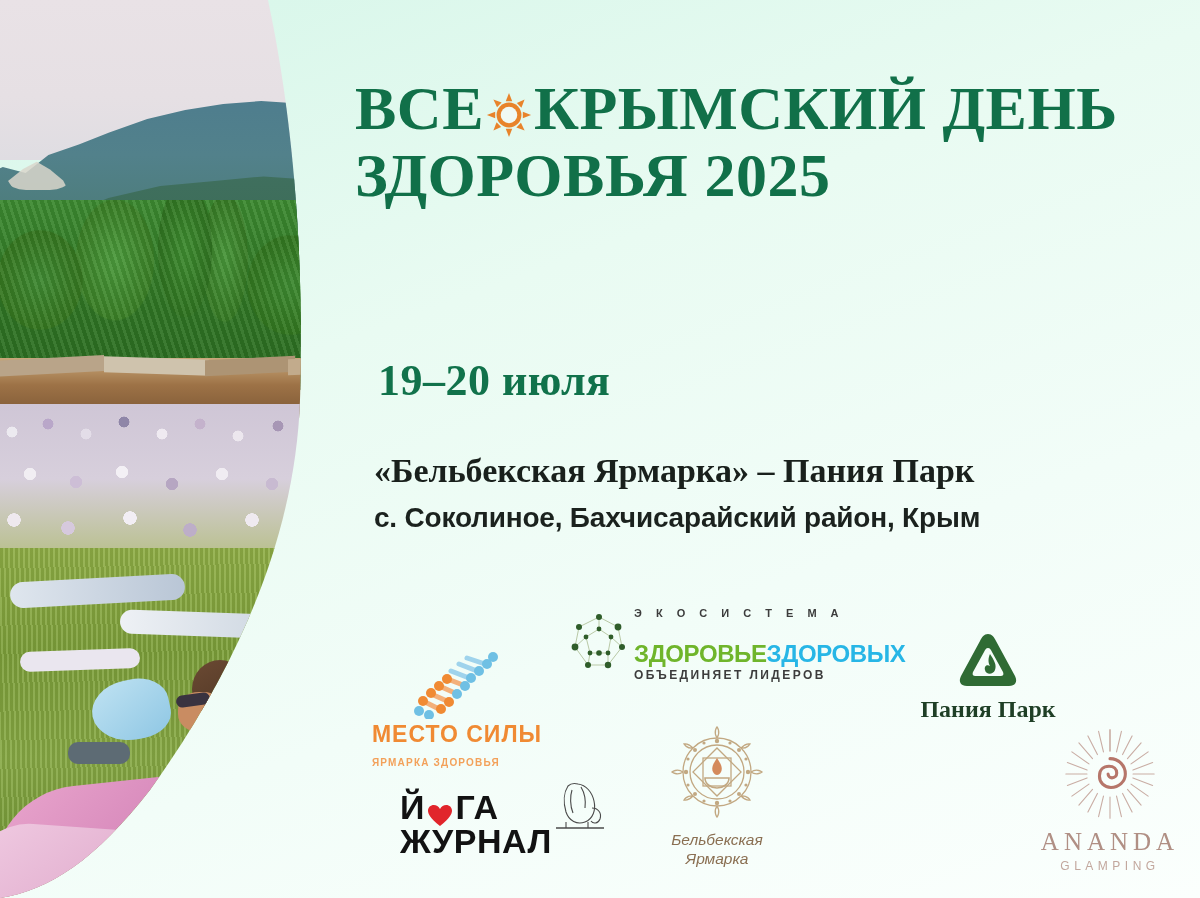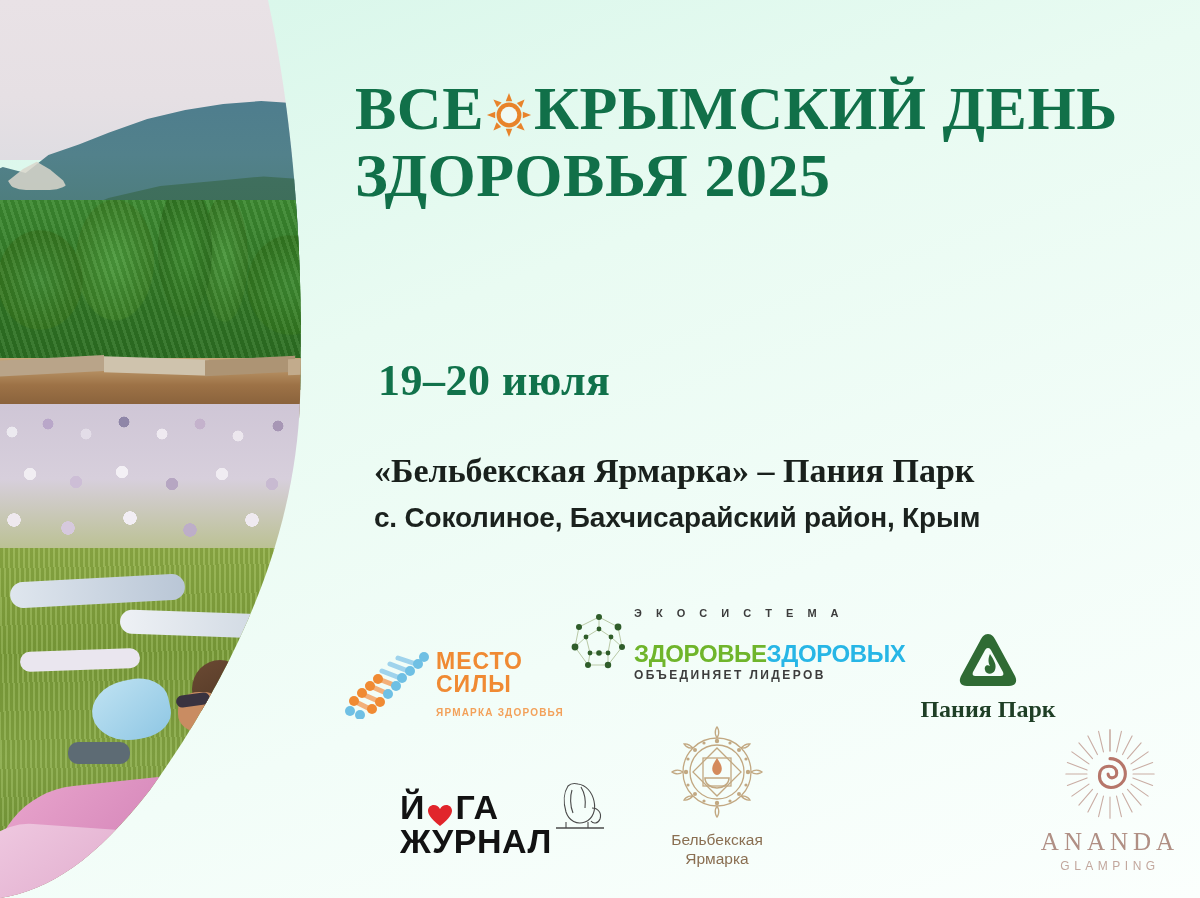--- a/index.html
+++ b/index.html
@@ -126,21 +126,21 @@
     position:absolute;left:44px;top:502px;width:840px;
     font-family:"Liberation Sans",sans-serif;
     font-weight:700;font-size:28px;color:#1b221e;white-space:nowrap;letter-spacing:-.2px;
   }
 
   
   .logo{position:absolute;}
 
   
   .logo-ms{left:10px;top:645px;width:230px;height:95px;}
-  .ms-row{display:flex;align-items:center;}
+  .ms-row{display:flex;align-items:center;flex-direction:column;}
   .ms-text{margin-left:4px;}
   .ms-t1{font-family:"Liberation Sans",sans-serif;font-weight:700;font-size:23px;
          color:#f08a33;letter-spacing:1px;line-height:1;}
   .ms-t2{font-family:"Liberation Sans",sans-serif;font-weight:700;font-size:10px;
          color:#f3a15a;letter-spacing:1.2px;margin-top:11px;}
 
   
   .logo-zz{left:240px;top:608px;width:290px;height:72px;}
   .zz-row{display:flex;align-items:center;gap:6px;}
   .zz-txt{line-height:1.08;}
@@ -159,21 +159,21 @@
 
   
   .logo-yj{left:70px;top:790px;width:200px;height:90px;}
   .yj-row{display:flex;align-items:center;}
   .yj-stack{font-family:"Liberation Sans",sans-serif;font-weight:700;color:#121212;}
   .yj-1{font-size:34px;letter-spacing:1px;display:flex;align-items:center;line-height:1;}
   .yj-2{font-size:34px;letter-spacing:.5px;line-height:1;margin-top:-2px;}
   .heart{display:inline-block;width:24px;height:22px;margin:0 3px;position:relative;top:2px;}
 
   
-  .logo-by{left:302px;top:722px;width:170px;height:150px;text-align:center;}
+  .logo-by{left:302px;top:722px;width:170px;height:150px;text-align:center;font-style:italic;}
   .by-name{font-family:"Liberation Sans",sans-serif;font-size:15.5px;color:#8a6f52;
            line-height:1.25;margin-top:4px;}
 
   
   .logo-vg{left:475px;top:776px;width:170px;height:40px;}
   .vg-text{font-family:"Liberation Sans",sans-serif;font-weight:700;font-size:28px;
            color:#2eb033;letter-spacing:.6px;transform:scaleX(.92);transform-origin:left center;}
 
   
   .logo-an{left:690px;top:726px;width:180px;height:145px;text-align:center;}

